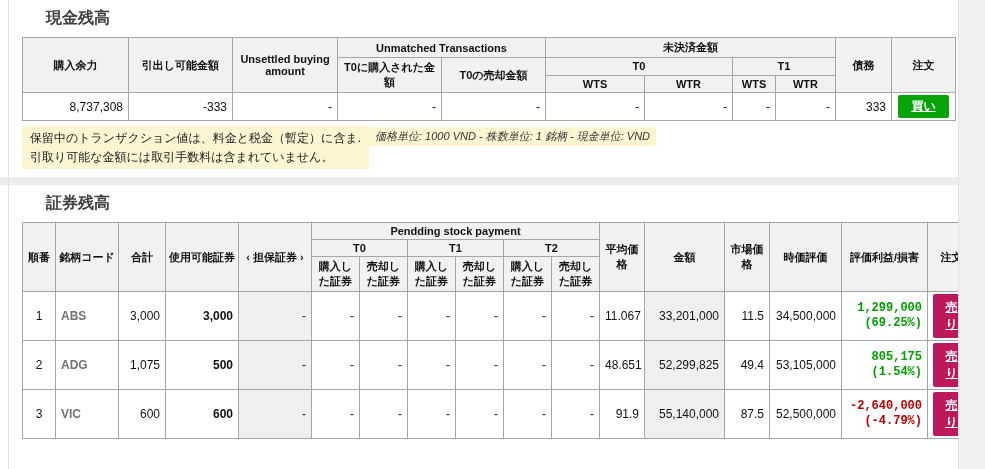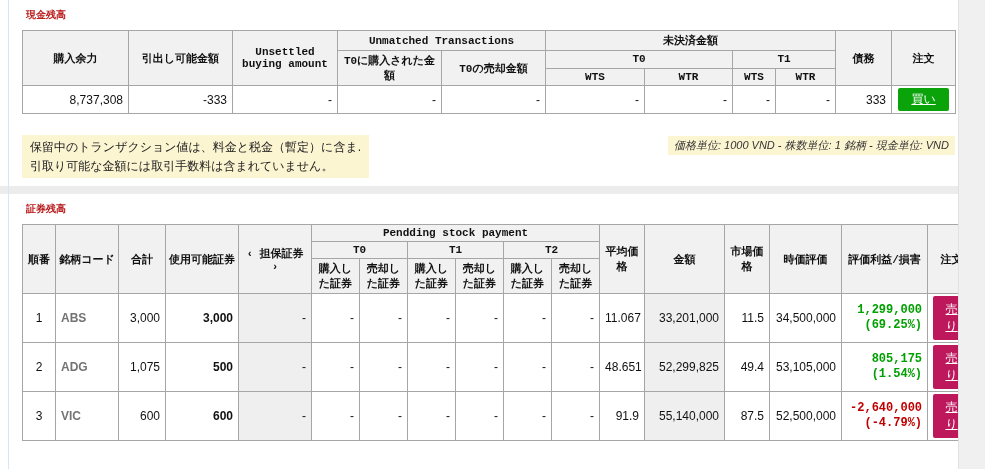--- a/index.html
+++ b/index.html
@@ -2,45 +2,45 @@
 <html><head>
 <meta charset="utf-8">
 <style>
   * { box-sizing: border-box; }
   html,body { margin:0; padding:0; background:#fff; }
   body { font-family:"Liberation Sans", sans-serif; width:985px; }
   .page { position:relative; width:985px; min-height:469px; background:#fff; overflow:hidden; }
   .left-line { position:absolute; left:8px; top:0; bottom:0; width:1px; background:#d9e6f2; }
   .right-rail { position:absolute; right:0; top:0; bottom:0; width:27px; background:#f0f0f0; border-left:1px solid #e2e2e2; }
   .panel { background:#fff; padding:4px 30px 8px 22px; }
-  .section-title { font-size:10px; font-weight:bold; color:#b91c1c; margin:4px 0 8px 4px; }
+  .section-title { font-size:16px; font-weight:bold; color:#404040; margin:4px 0 8px 24px; }
   .divider { height:8px; background:#ececec; }
 
   table { border-collapse:collapse; table-layout:fixed; width:933px; }
   th, td { border:1px solid #a6a6a6; overflow:hidden; }
-  th { background:#f1f1f1; font-weight:bold; font-size:11px; text-align:center; padding:2px 2px; color:#111;font-family:Liberation Mono, monospace; }
+  th { background:#f1f1f1; font-weight:bold; font-size:11px; text-align:center; padding:2px 2px; color:#111; }
   td { font-size:12px; padding:2px 5px; background:#fff; color:#111; }
   td.num { text-align:right; }
   td.center { text-align:center; }
   .cash-table td { height:27px;margin-left:10px; }
   .sec-table td { height:40px; }
   .grey { background:#efefef !important; }
   .code { color:#737373; font-weight:bold; font-size:12px; }
   .bold { font-weight:bold; }
 
-  .btn { display:inline-block; border:none; color:#fff; font-weight:normal; font-size:12px;
+  .btn { display:inline-block; border:none; color:#fff; font-weight:bold; font-size:12px;
          text-decoration:underline; border-radius:2px; cursor:pointer; font-family:"Liberation Sans",sans-serif; }
   .btn-buy  { background:#0aa30a; padding:3px 13px; }
   .btn-sell { background:#be185d; padding:5px 11px; }
 
   .profit { color:#00a000; font-weight:bold; }
   .loss   { color:#c00000; font-weight:bold; }
   .pl-cell { text-align:right; line-height:1.25; font-size:12px;font-family:Liberation Mono, monospace; }
 
-  .notes-row { display:flex; justify-content:space-between; margin-top:21px; align-items:flex-start; }
+  .notes-row { display:flex; margin-top:5px; align-items:flex-start; }
   .note-box { background:#fcf5d2; padding:3px 8px; font-size:12px; line-height:1.55; color:#222; max-width:370px; }
   .units-note { background:#fcf5d2; padding:2px 6px; font-size:11px; font-style:italic; color:#333; margin-top:1px; }
 </style>
 </head>
 <body>
 
 <div class="page">
   <div class="left-line"></div>
   <div class="right-rail"></div>
 

